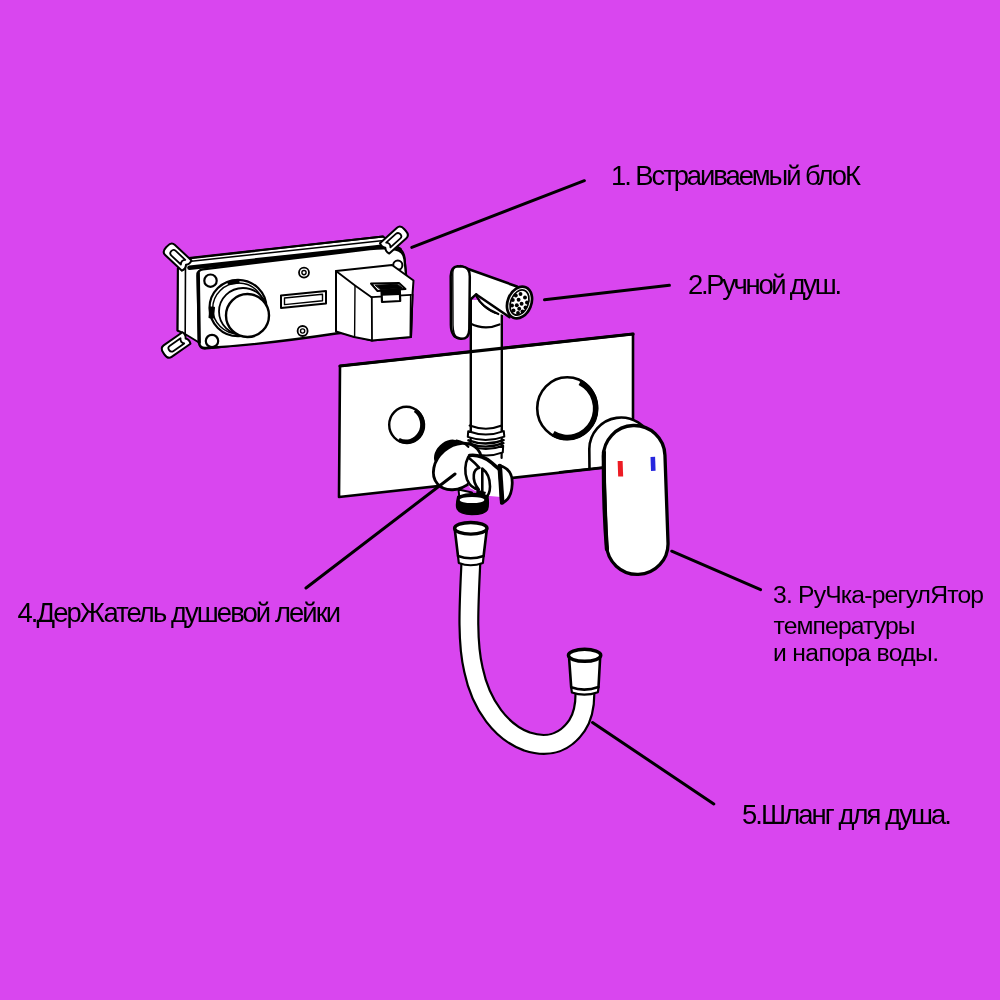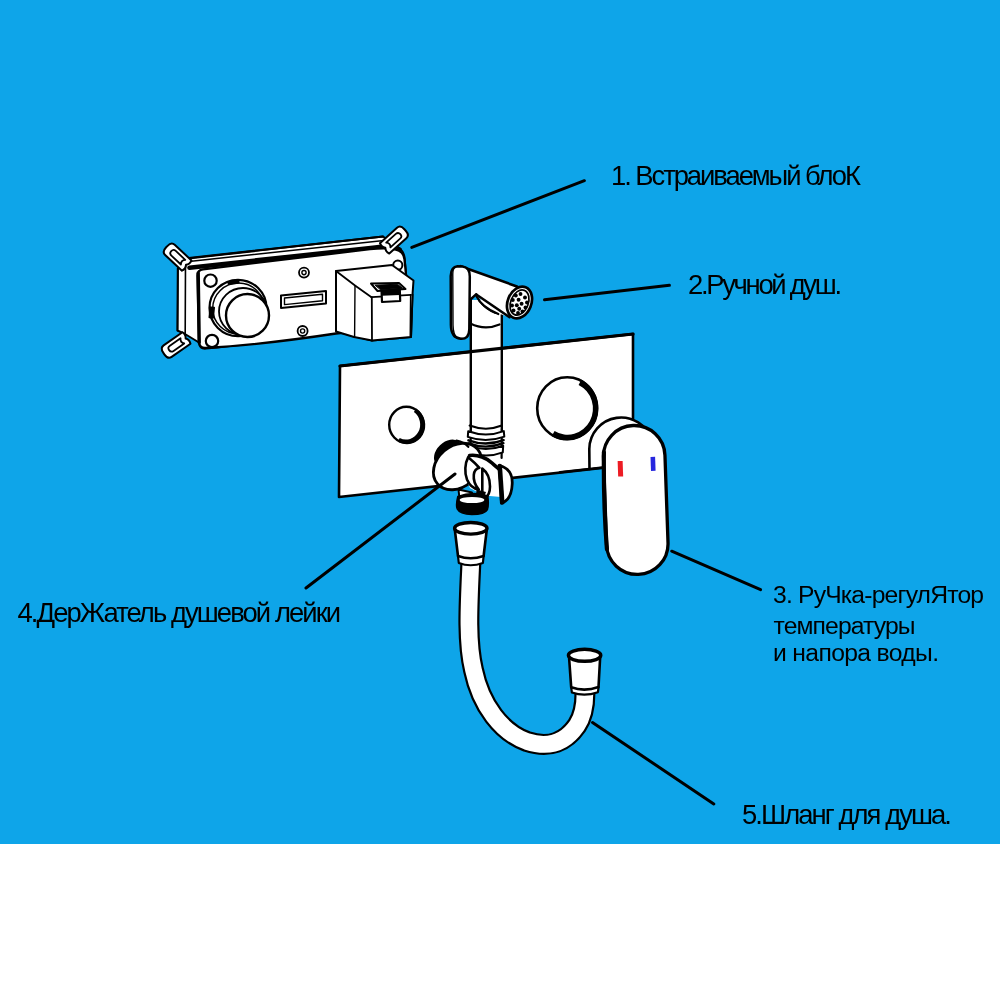--- a/index.html
+++ b/index.html
@@ -1,16 +1,16 @@
 <!DOCTYPE html>
 <html><head>
 <meta charset="utf-8">
 <style>
 html,body{margin:0;padding:0;background:#ffffff;}
-#page{position:relative;width:1000px;height:844px;background:#0ea5e9;overflow:hidden;}
+#page{position:relative;width:1000px;height:1000px;background:#d946ef;overflow:hidden;}
 svg{position:absolute;top:0;left:0;}
 text{font-family:"Liberation Sans",sans-serif;fill:#000;}
 </style>
 </head>
 <body>
 <div id="page">
 <svg width="1000" height="1000" viewBox="0 0 1000 1000">
 <g fill="none" stroke="#000" stroke-linecap="round" stroke-linejoin="round">
 
 <g id="block">

